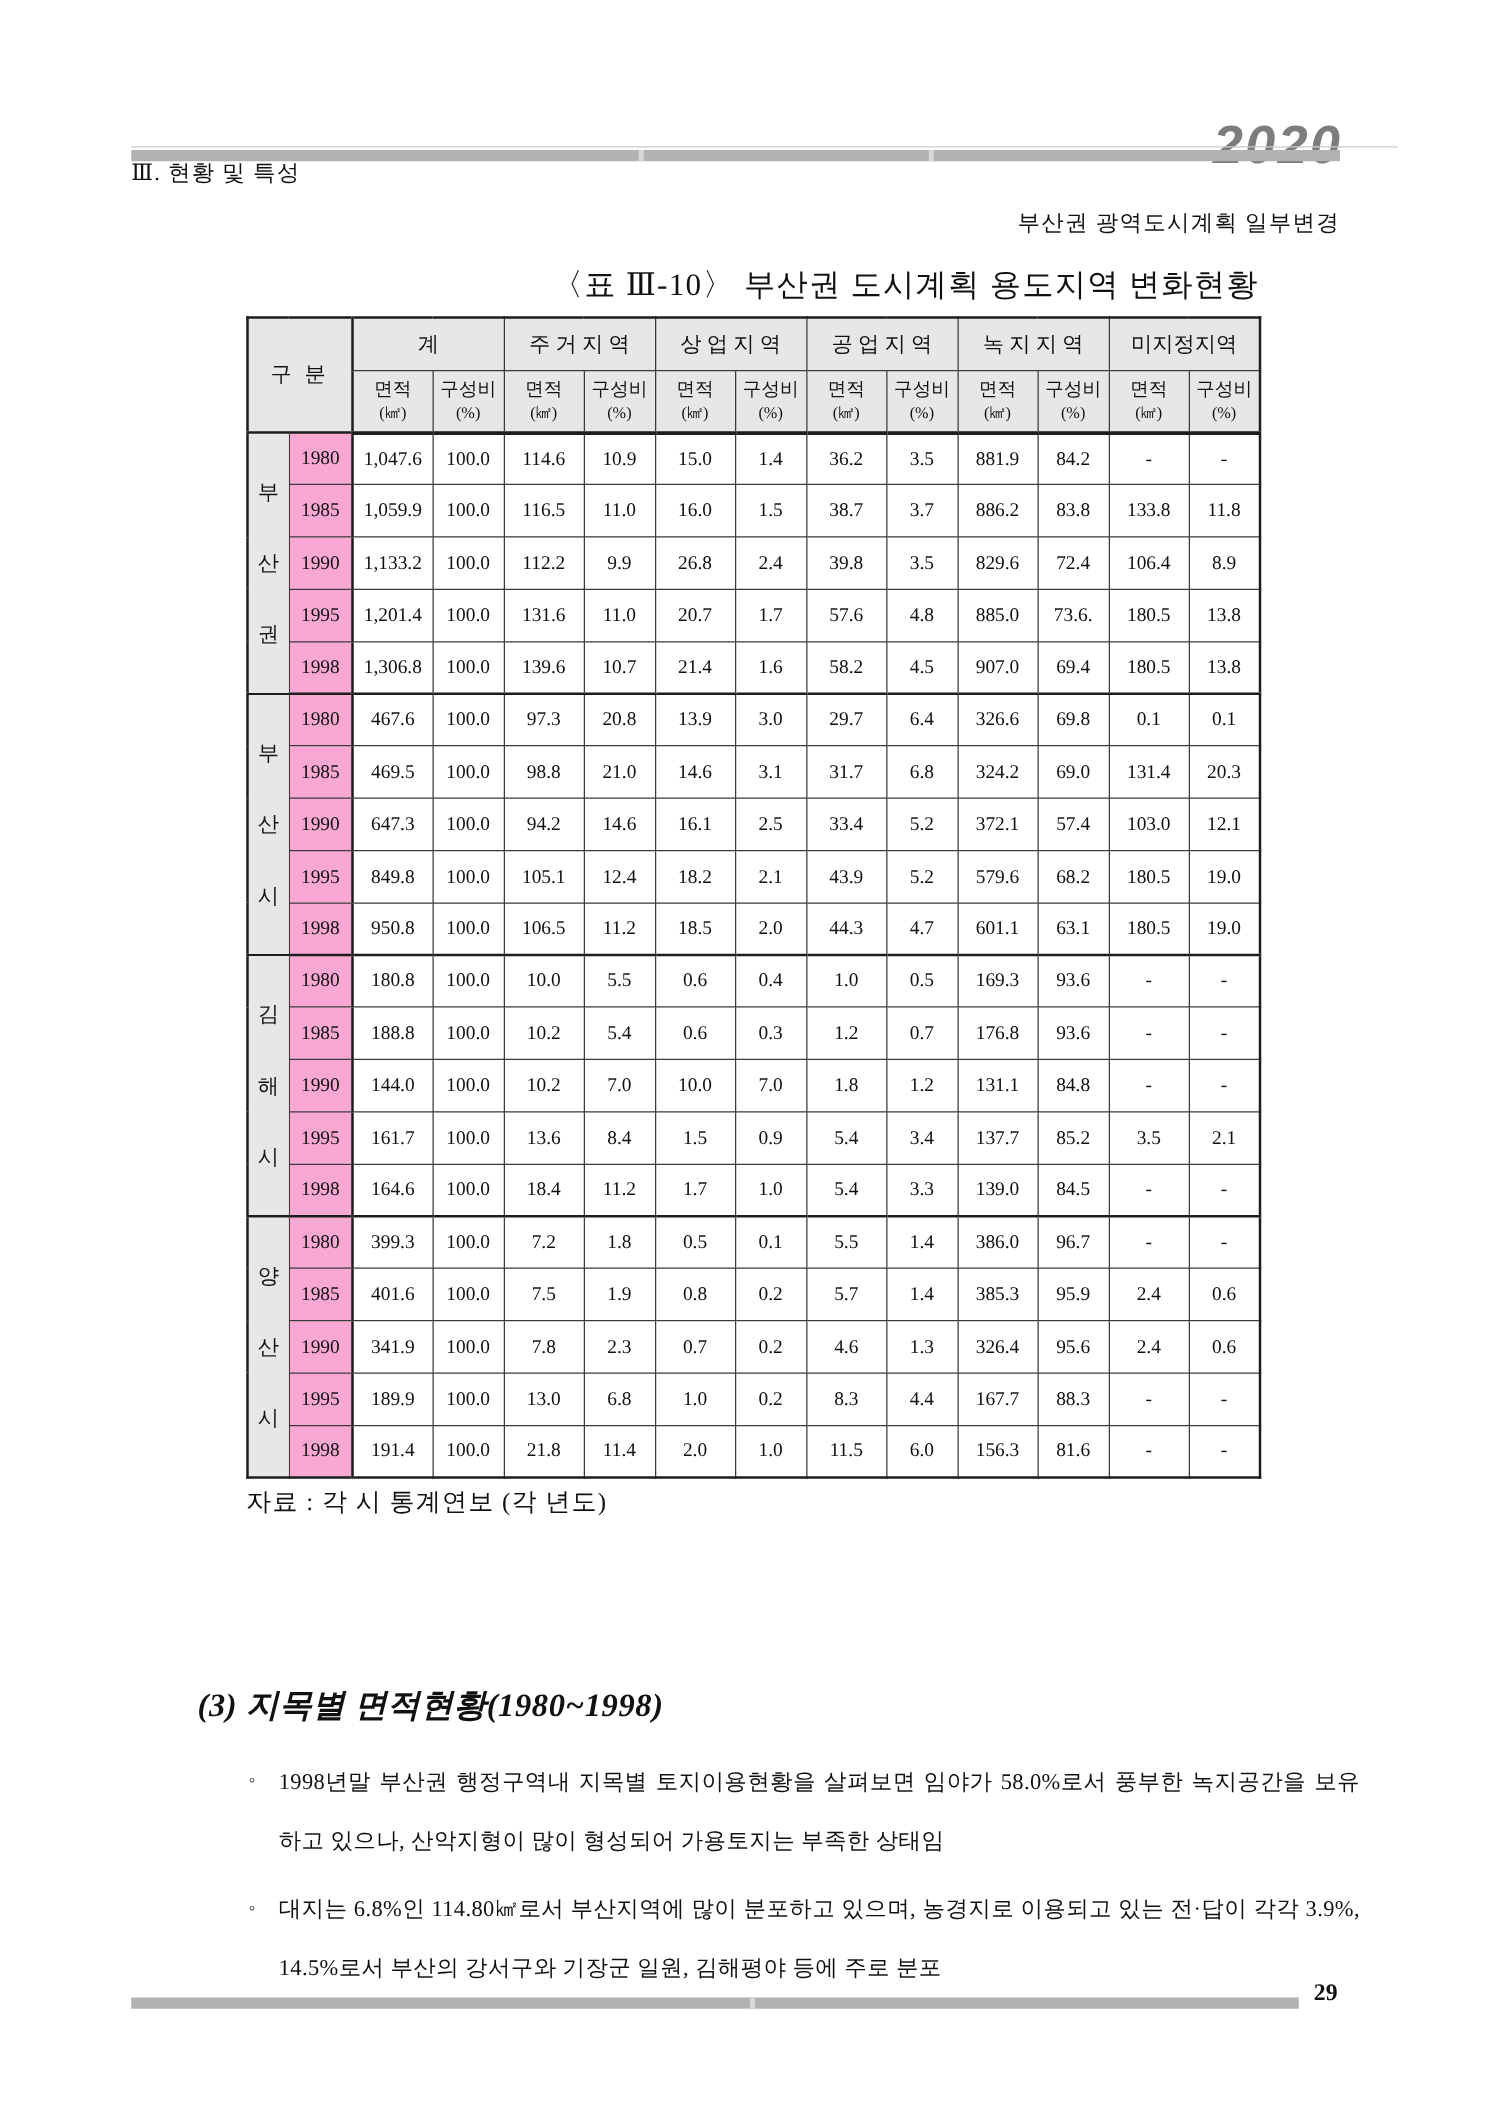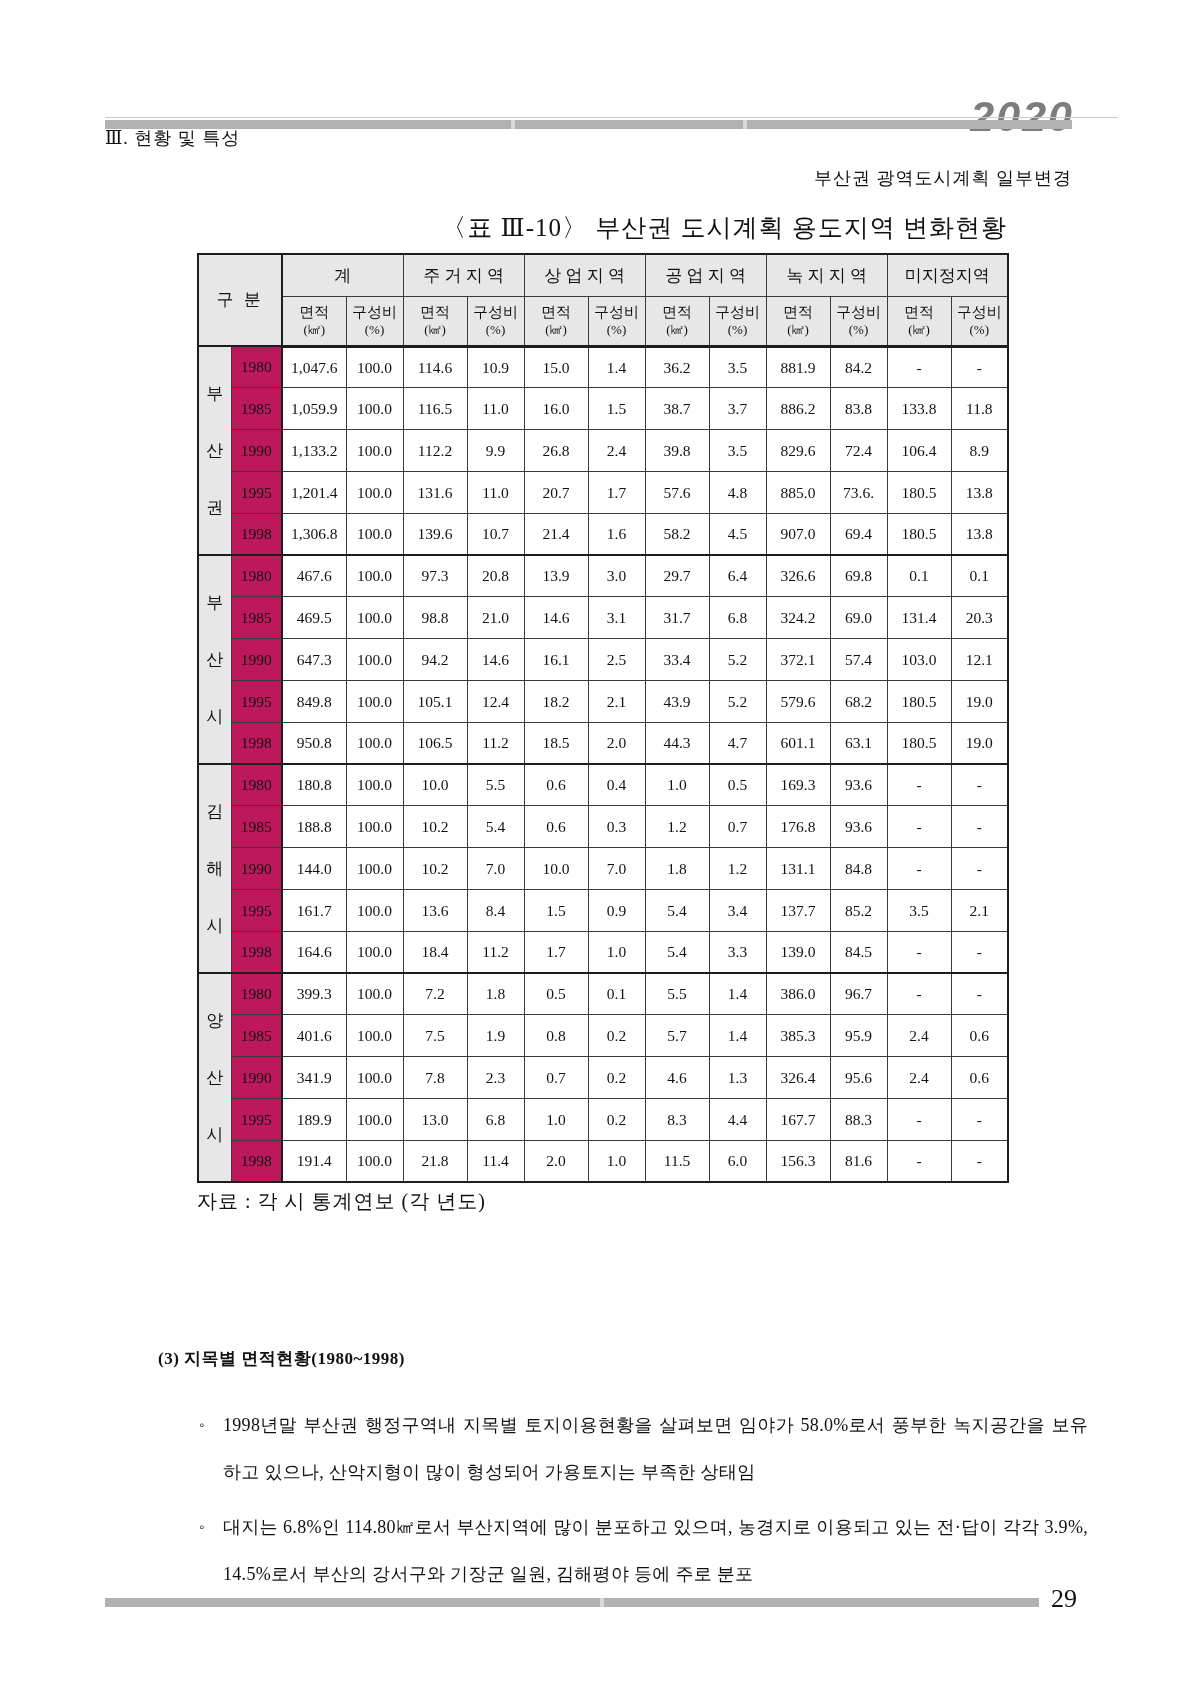--- a/index.html
+++ b/index.html
@@ -46,51 +46,51 @@
     border:1px solid #3a3a3a; text-align:center; vertical-align:middle;
     padding:0; font-weight:normal; line-height:1.25;
   }
   .hdr { background:#e7e7e7; }
   .hrow1 th { height:42px; font-size:17px; }
   .corner { font-size:18px; letter-spacing:3px; }
   .hrow2 th { height:50px; font-size:15px; border-bottom:3px solid #1d1d1d; }
   .hrow2 .unit { font-size:13px; }
   tbody tr { height:41.8px; }
   tbody td { font-size:15.5px; background:#ffffff; }
-  .year-cell { background:#be185d; }
+  .year-cell { background:#f9a8d4; }
   .region-cell { background:#e7e7e7; position:relative; }
   .region-chars {
     position:absolute; left:0; top:0; right:0; bottom:0;
     display:flex; flex-direction:column; justify-content:space-evenly; align-items:center;
     font-size:17px;
   }
   tr.group-start td { border-top:2px solid #1d1d1d; }
   .col-strong { border-left:2px solid #1d1d1d !important; }
 
   
   .source {
     position:absolute; top:1188px; left:197px;
     font-size:20px; letter-spacing:1px;
   }
   .sec-heading {
     position:absolute; top:1347px; left:158px;
-    font-size:17px; font-weight:bold; letter-spacing:0.5px;
+    font-size:26px; font-weight:bold; letter-spacing:0.5px;font-style:italic;
   }
   .bullets {
     position:absolute; top:1402px; left:196px; width:892px;
     font-size:18px; line-height:47px; text-align:justify; letter-spacing:0.3px;
   }
   .bullet { position:relative; padding-left:27px; }
   .bullet + .bullet { margin-top:8px; }
   .marker { position:absolute; left:3px; top:0; font-size:15px; }
 
   
   .page-num {
     position:absolute; top:1584px; left:1051px;
-    font-size:26px; font-weight:normal;
+    font-size:19px; font-weight:bold;
   }
 </style>
 </head>
 <body>
 
 <div class="page">
 
   <div class="logo">2020</div>
   <div class="hairline"></div>
   <div class="bar top-bar">

